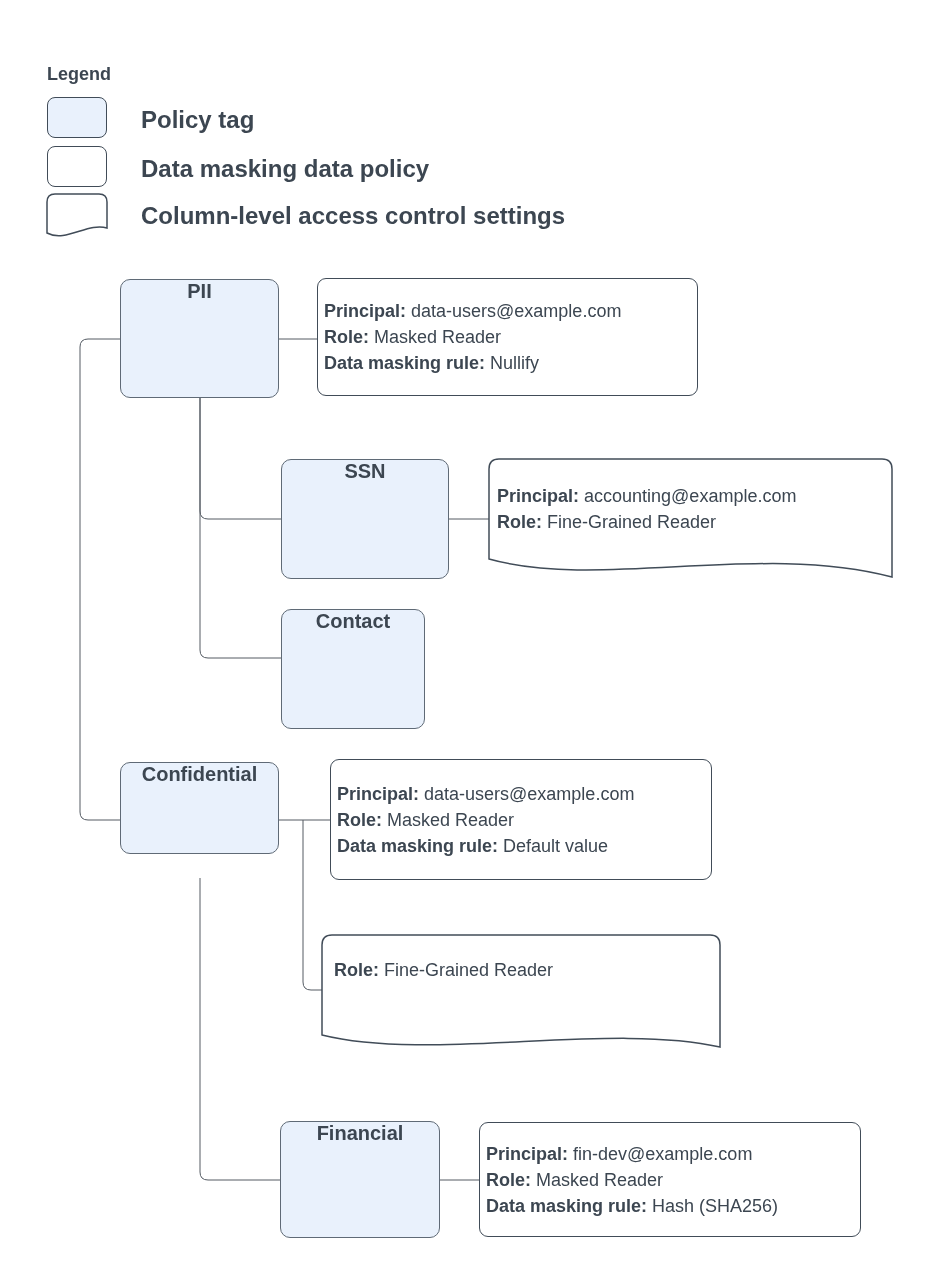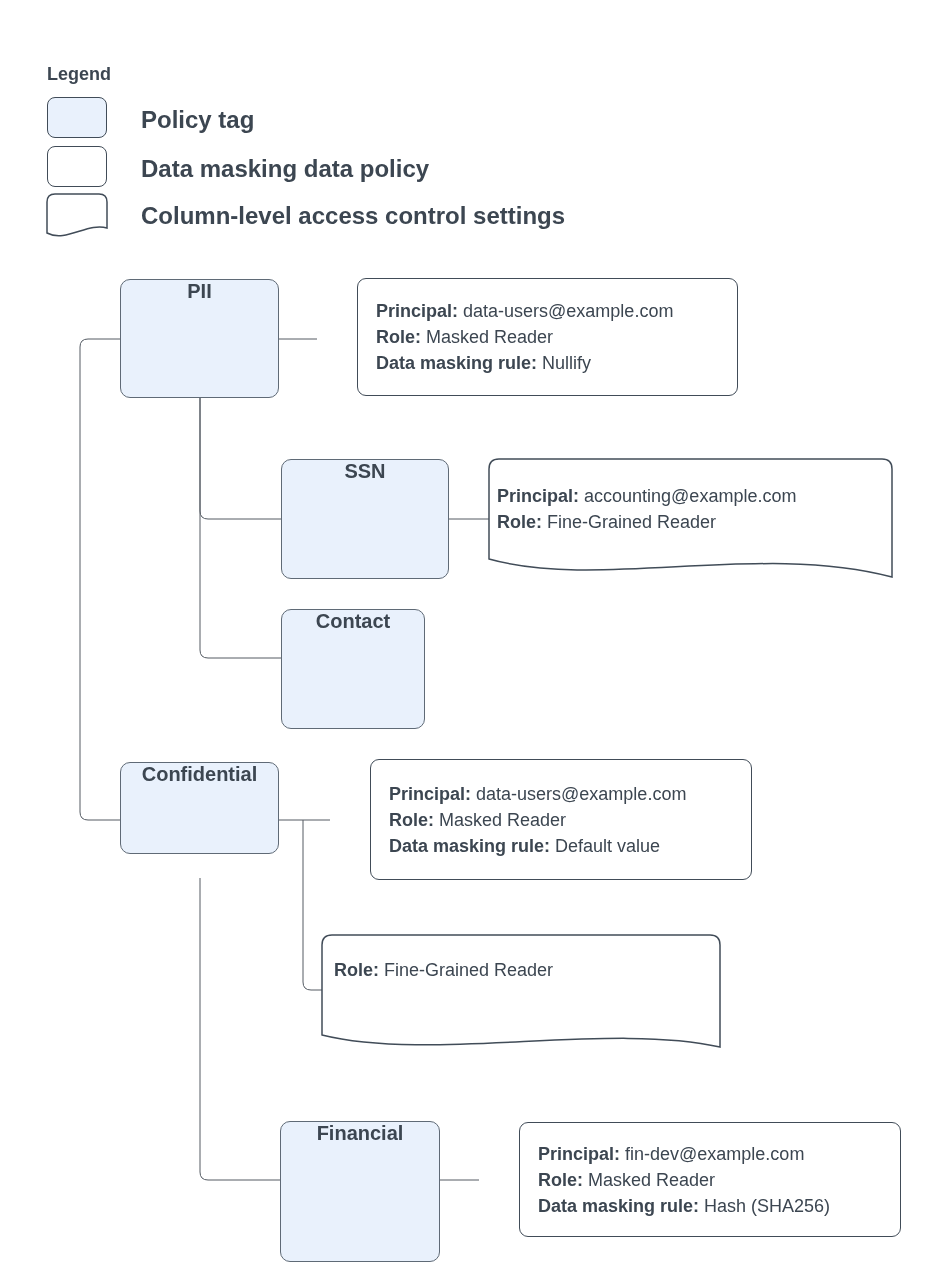--- a/index.html
+++ b/index.html
@@ -21,21 +21,21 @@
   .legend-title{position:absolute;left:47px;top:64px;font-size:18px;font-weight:bold;}
   .swatch{position:absolute;left:47px;width:60px;height:41px;border:1.5px solid var(--box-border);border-radius:8px;background:#fff;}
   .swatch.blue{background:var(--policy-tag-fill);}
   .legend-label{position:absolute;left:141px;height:22px;font-size:24px;font-weight:bold;white-space:nowrap;}
 
   .node{position:absolute;display:flex;align-items:flex-start;justify-content:center;
         background:var(--policy-tag-fill);border:1.5px solid var(--node-border);
         border-radius:10px;font-size:20px;font-weight:bold;color:var(--text);}
   .policy-box{position:absolute;background:#fff;border:1.5px solid var(--box-border);
         border-radius:9px;display:flex;flex-direction:column;justify-content:center;
-        padding-left:18px;font-size:18px;line-height:26px;margin-left:40px;}
+        padding-left:6px;font-size:18px;line-height:26px;}
   .tape-text{position:absolute;font-size:18px;line-height:26px;white-space:nowrap;}
   .row{white-space:nowrap;}
   .k{font-weight:bold;margin-right:5px;}
 </style>
 </head>
 <body>
 
 <div class="canvas">
 
   <svg class="layer" viewBox="0 0 930 1280" aria-hidden="true">
@@ -67,21 +67,21 @@
   </div>
   <div class="node" style="left:281px;top:459px;width:168px;height:120px">
     <span>SSN</span>
   </div>
   <div class="node" style="left:281px;top:609px;width:144px;height:120px">
     <span>Contact</span>
   </div>
   <div class="node" style="left:120px;top:762px;width:159px;height:92px">
     <span>Confidential</span>
   </div>
-  <div class="node" style="left:280px;top:1121px;width:160px;height:141px">
+  <div class="node" style="left:280px;top:1121px;width:160px;height:117px">
     <span>Financial</span>
   </div>
 
   <div class="policy-box" style="left:317px;top:278px;width:381px;height:118px">
     <div class="row"><span class="k">Principal:</span><span>data-users@example.com</span></div>
     <div class="row"><span class="k">Role:</span><span>Masked Reader</span></div>
     <div class="row"><span class="k">Data masking rule:</span><span>Nullify</span></div>
   </div>
 
   <div class="policy-box" style="left:330px;top:759px;width:382px;height:121px">

